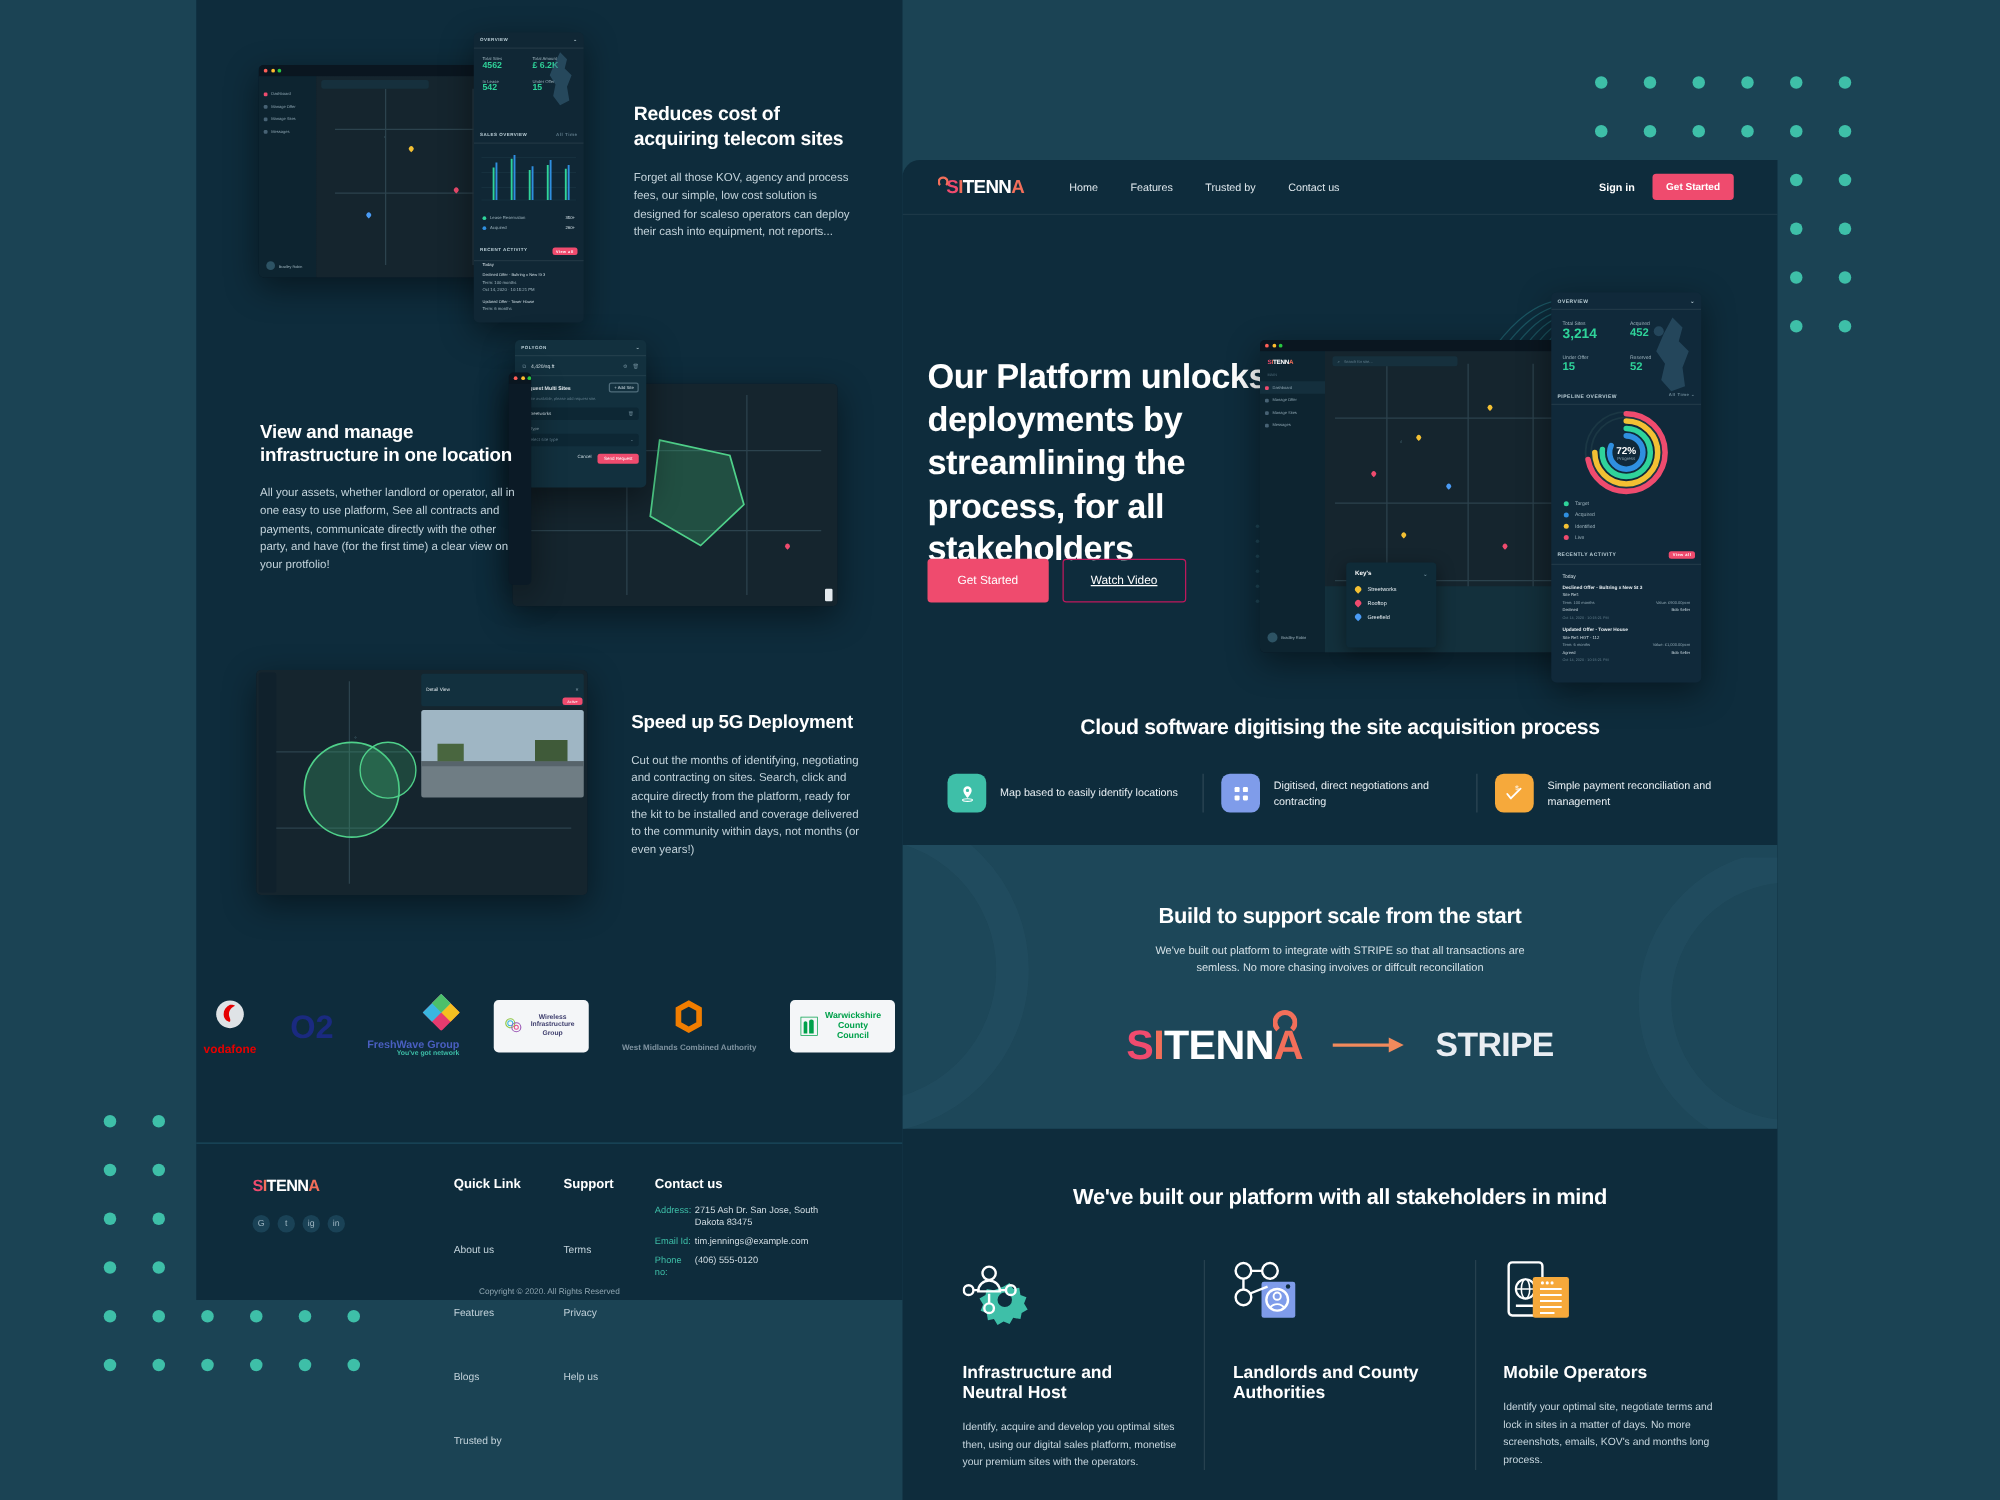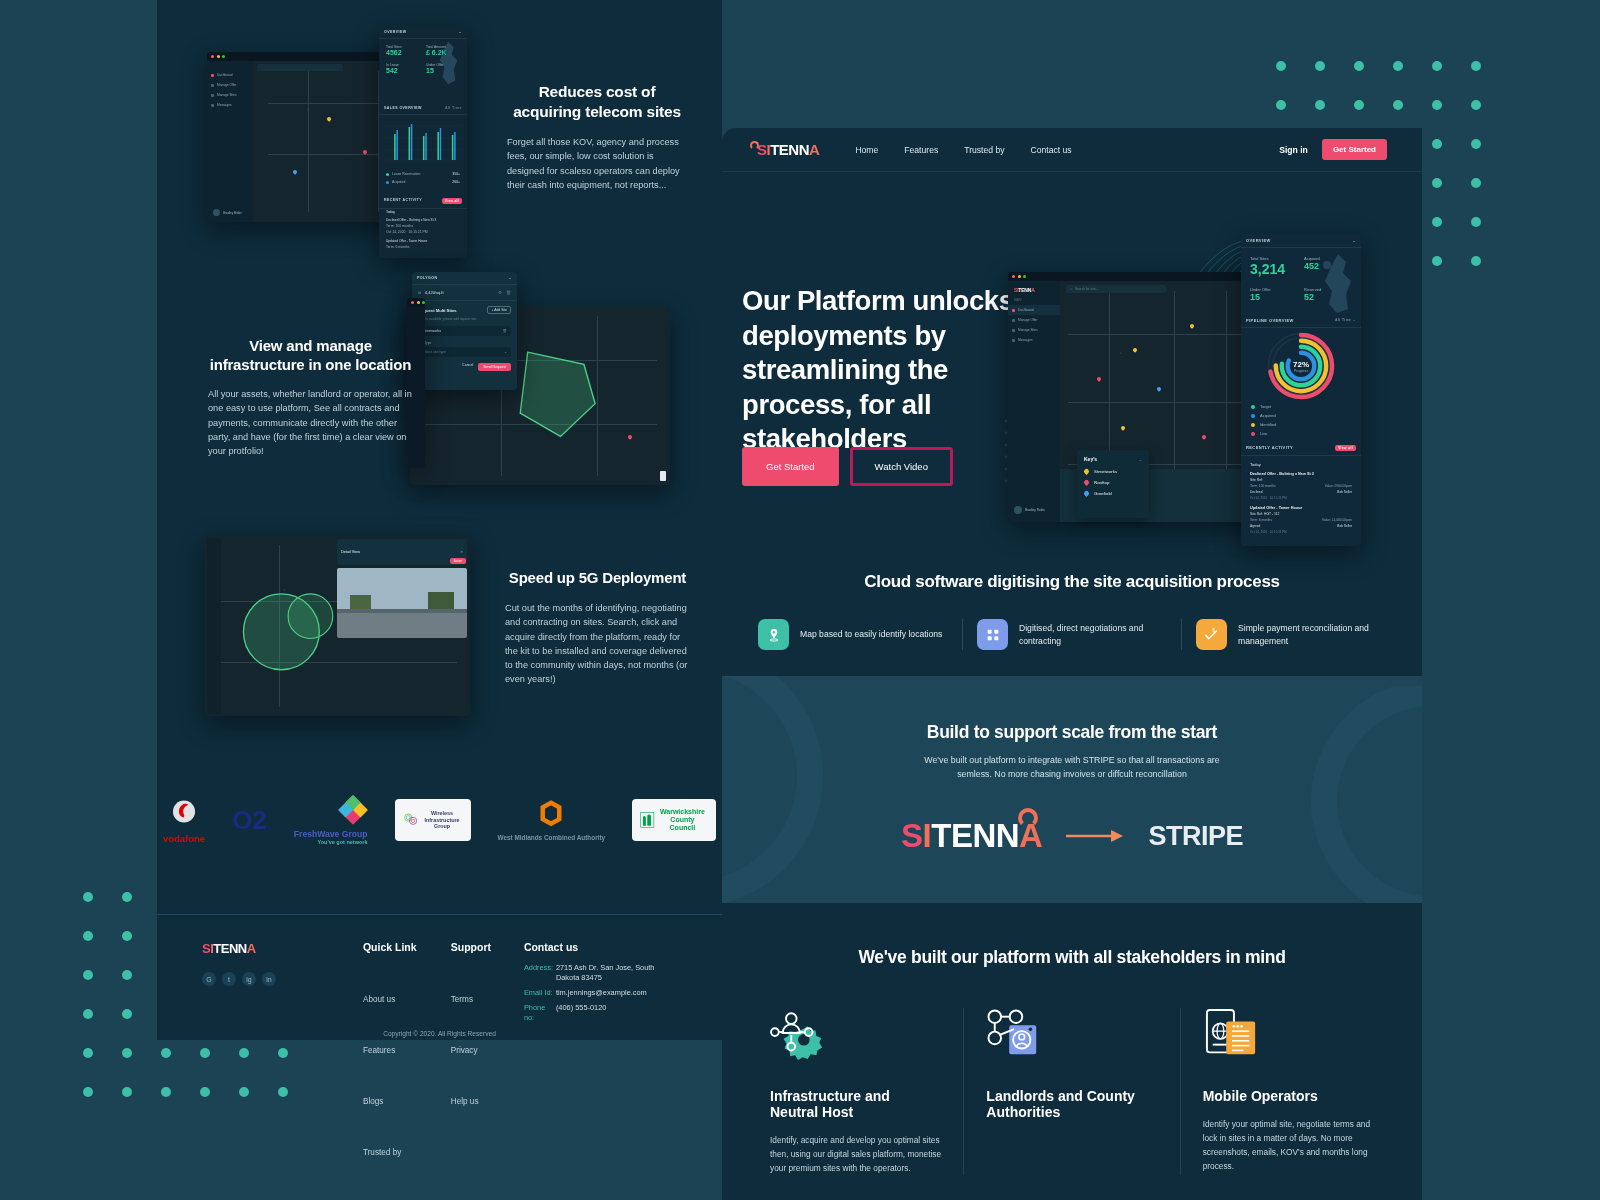--- a/index.html
+++ b/index.html
@@ -10,21 +10,21 @@
     position:relative;
   }
 
   
   #left-page {
     position:absolute; left:157px; top:0; width:565px; height:1040px;
     background:#0e2c3c;
   }
   #left-page .lp-body { position:absolute; inset:0; }
 
-  .sect-title { color:#ffffff; font-weight:bold; letter-spacing:-.2px;text-align:center; }
+  .sect-title { color:#ffffff; font-weight:bold; letter-spacing:-.2px; }
   .sect-body  { color:#c2d2da; font-size:9.2px; line-height:14.3px; }
 
   
   #sec1-text { position:absolute; left:350px; top:82px; width:180px; }
   #sec1-text .sect-title { font-size:15.5px; line-height:20px; }
   #sec1-text .sect-body { margin-top:13px; }
 
   #sec2-text { position:absolute; left:51px; top:336px; width:205px; }
   #sec2-text .sect-title { font-size:15px; line-height:19px; }
   #sec2-text .sect-body { margin-top:13px; }
@@ -76,21 +76,21 @@
               border-radius:3px; border:none; font-weight:bold; }
 
   
   #hero { position:relative; height:400px; }
   #hero h1 { position:absolute; left:20px; top:112px; width:320px;
              color:#fff; font-size:27.5px; line-height:34.5px; font-weight:bold; letter-spacing:-.4px; }
   #hero-cta { position:absolute; left:20px; top:275px; display:flex; gap:11px; }
   #hero-cta .cta1 { background:#ef4b6e; color:#fff; font-size:9.5px; padding:11px 24px;
                     border-radius:3px; border:none; font-weight:500; }
   #hero-cta .cta2 { background:transparent; color:#fff; font-size:9.5px; padding:11px 22px;
-                    border-radius:3px; border:3px solid #be185d; }
+                    border-radius:3px; border:1px solid #be185d;text-decoration:underline; }
 
   
   #band { padding:0 22px 26px; }
   #band h2 { text-align:center; color:#fff; font-size:17px; font-weight:bold; margin-bottom:27px; letter-spacing:-.3px; }
   #feat-row { display:flex; align-items:center; }
   .feat { display:flex; align-items:center; gap:11px; flex:1; padding:0 14px; }
   .feat + .feat { border-left:1px solid rgba(255,255,255,.13); }
   .feat-ico { width:31px; height:31px; border-radius:7px; flex:none;
               display:flex; align-items:center; justify-content:center; }
   .feat-txt { color:#e7eef2; font-size:8.6px; line-height:12.5px; }
@@ -658,21 +658,21 @@
     </div>
 
     <div class="mock" style="left:519px; top:62px; width:120px; height:312px; background:#10293a;">
       <div class="p-head" style="font-size:4px;">
         <span>OVERVIEW</span>
         <span>⌄</span>
       </div>
       <div style="padding:8px 9px;display:grid;grid-template-columns:1fr 1fr;gap:10px 6px;position:relative;z-index:2">
         <div>
           <div class="kv" style="font-size:4px">Total Sites</div>
-          <div class="kvv" style="font-size:14px">3,214</div>
+          <div class="kvv" style="font-size:11px">3,214</div>
         </div>
         <div>
           <div class="kv" style="font-size:4px">Acquired</div>
           <div class="kvv" style="font-size:9px">452</div>
         </div>
         <div>
           <div class="kv" style="font-size:4px">Under Offer</div>
           <div class="kvv" style="font-size:9px">15</div>
         </div>
         <div>

